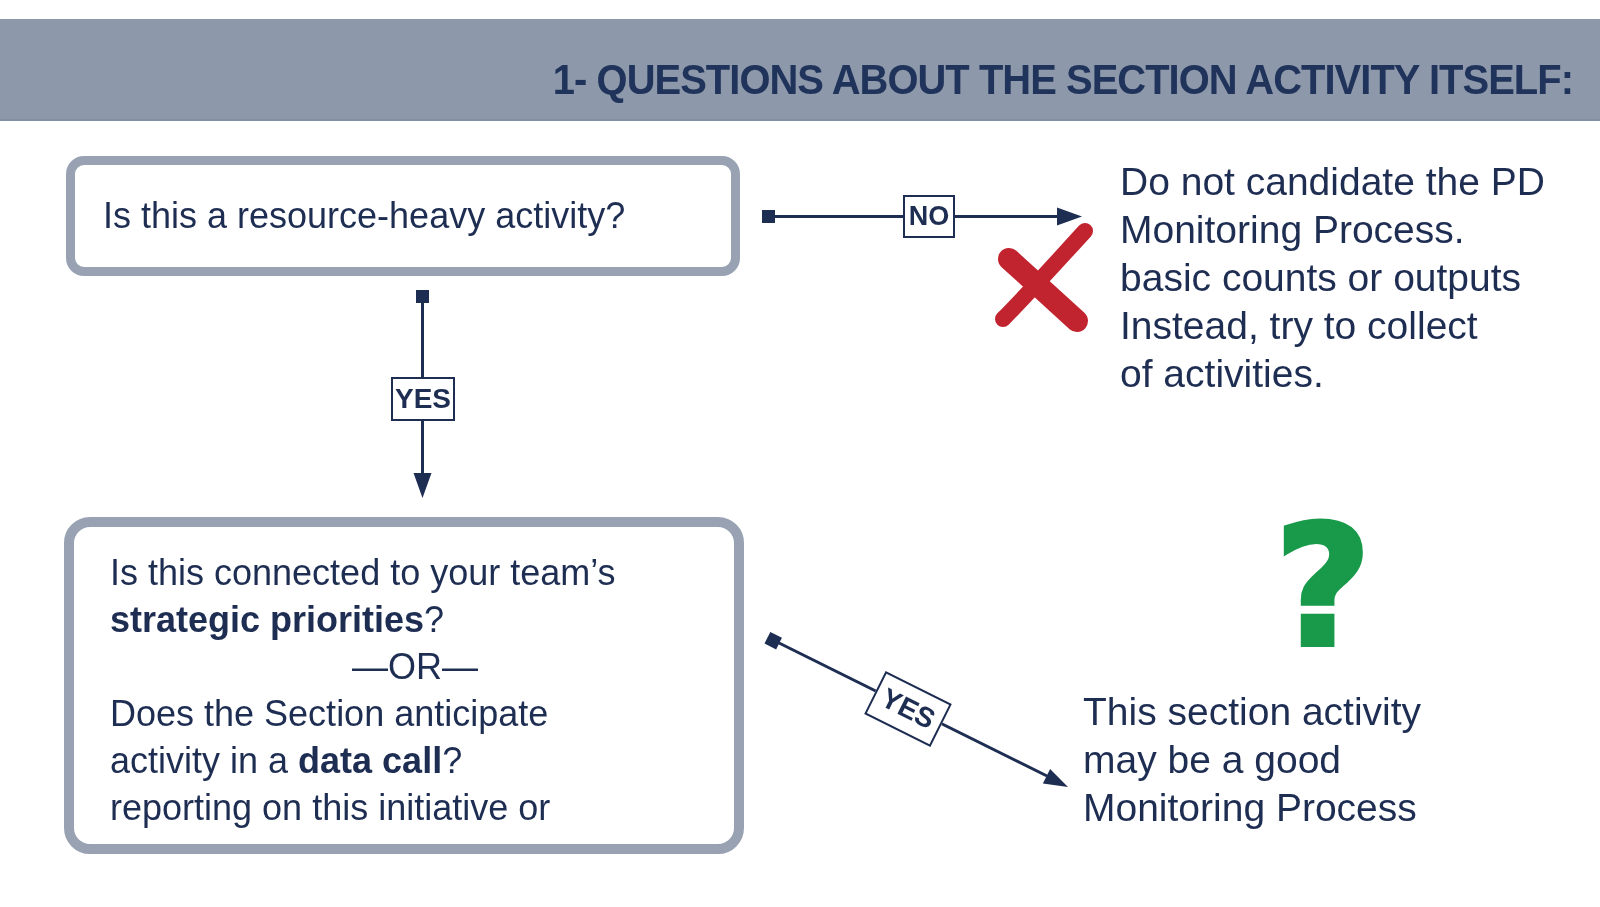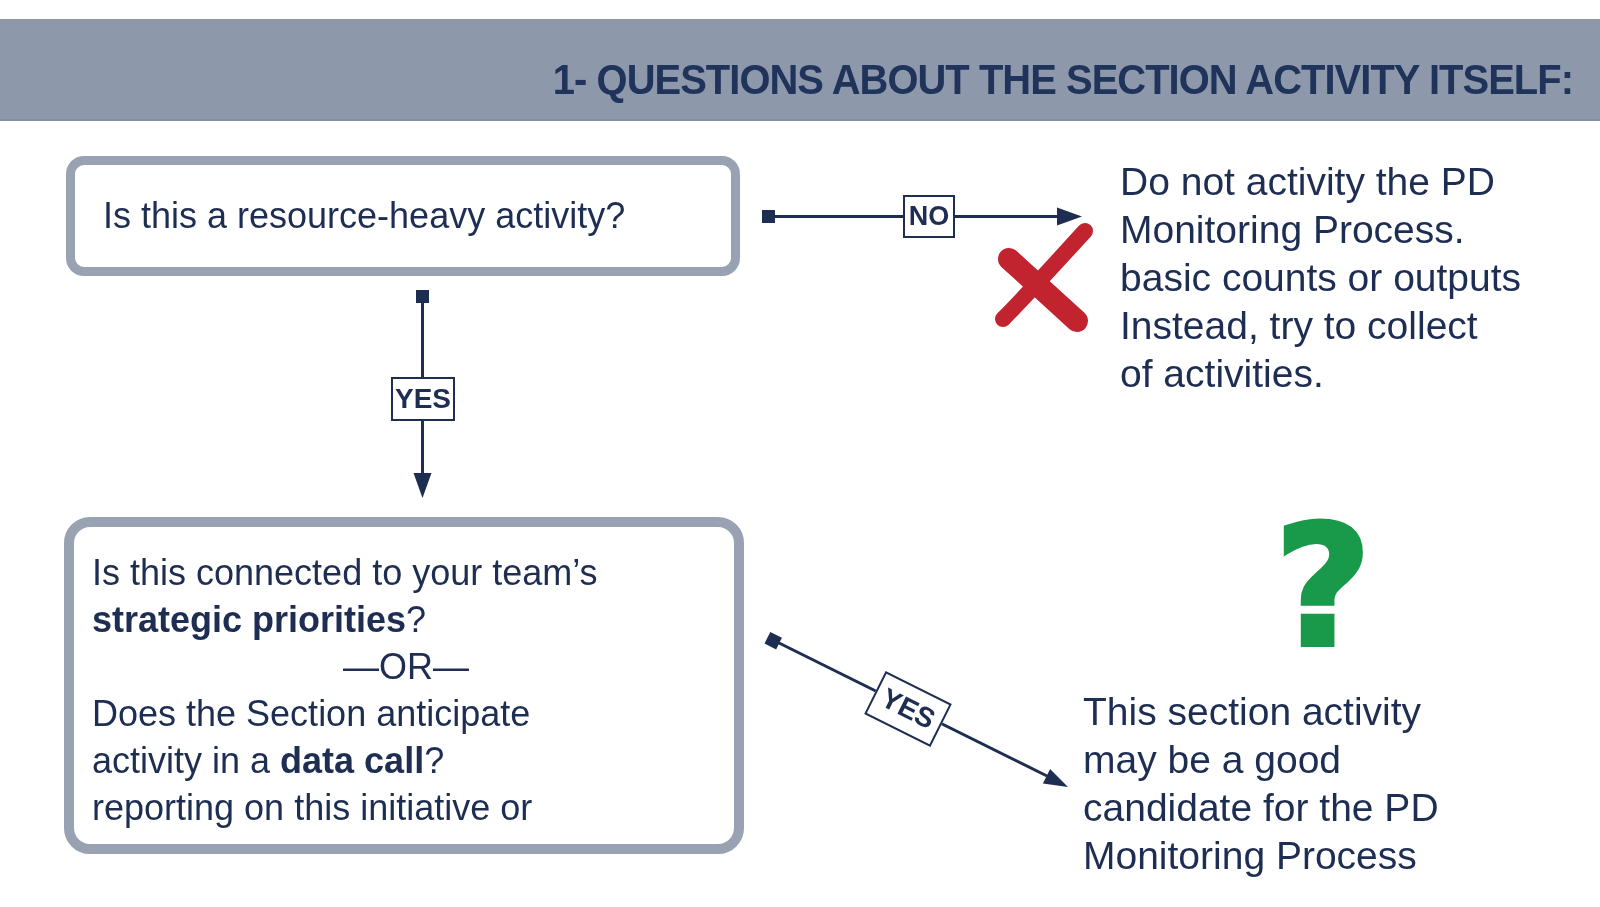--- a/index.html
+++ b/index.html
@@ -25,21 +25,21 @@
     position:absolute;background:#ffffff;border:9px solid #98a2b2;
     box-sizing:border-box;color:#1e2d52;
   }
   .qbox1{
     left:66px;top:156px;width:674px;height:120px;border-radius:18px;
     display:flex;align-items:center;padding-left:28px;
     font-size:36px;
   }
   .qbox2{
     left:64px;top:517px;width:680px;height:337px;border-radius:26px;
-    border-width:10px;padding:22px 14px 0 18px;
+    border-width:10px;padding:22px 14px 0 36px;
     font-size:36px;line-height:47px;
   }
   .qbox2 b{font-weight:bold;}
   .or-line{text-align:center;}
   
   .lbl{
     position:absolute;background:#ffffff;border:2px solid #1e2d52;
     box-sizing:border-box;display:flex;align-items:center;justify-content:center;
     font-weight:bold;color:#1e2d52;
   }
@@ -109,29 +109,28 @@
     <div>Does the Section anticipate</div>
     <div><span>activity in a </span><b>data call</b><span>?</span></div>
     <div>reporting on this initiative or</div>
   </div>
 
   <div class="lbl lbl-no">NO</div>
   <div class="lbl lbl-yes1">YES</div>
   <div class="lbl lbl-yes2">YES</div>
 
   <div class="outcome outcome-no">
-    <div>Do not activity the PD</div>
+    <div>Do not candidate the PD</div>
     <div>Monitoring Process.</div>
     <div>basic counts or outputs</div>
     <div>Instead, try to collect</div>
     <div>of activities.</div>
   </div>
 
   <div class="qmark">?</div>
 
   <div class="outcome outcome-yes">
     <div>This section activity</div>
     <div>may be a good</div>
-    <div>candidate for the PD</div>
     <div>Monitoring Process</div>
   </div>
 
 </div>
 
 </body></html>

